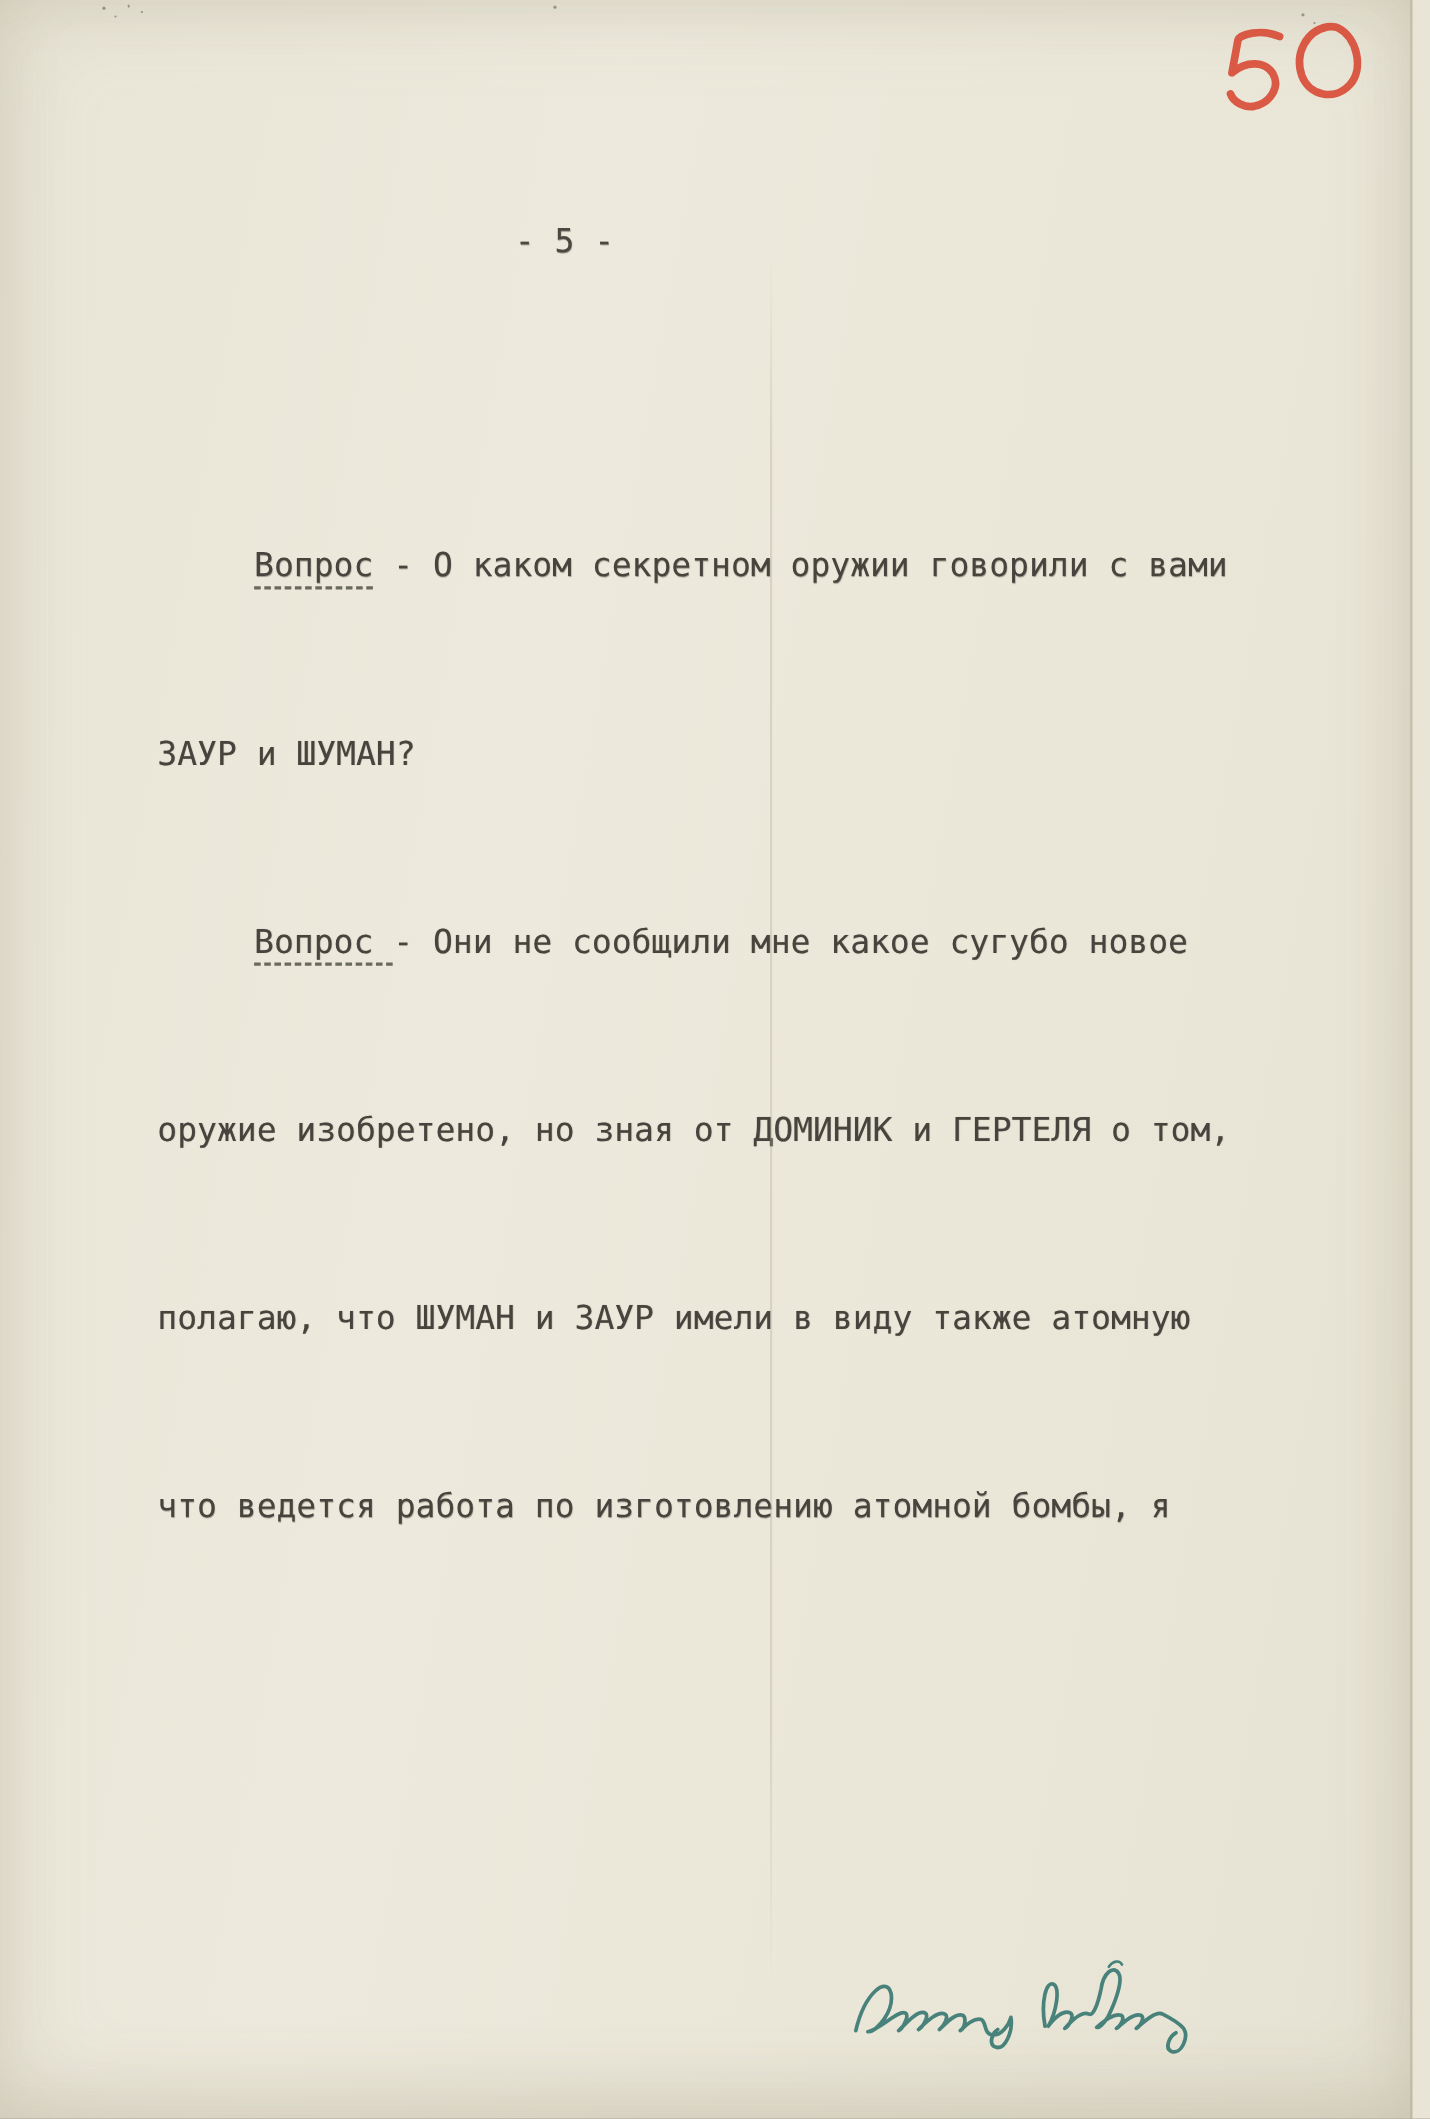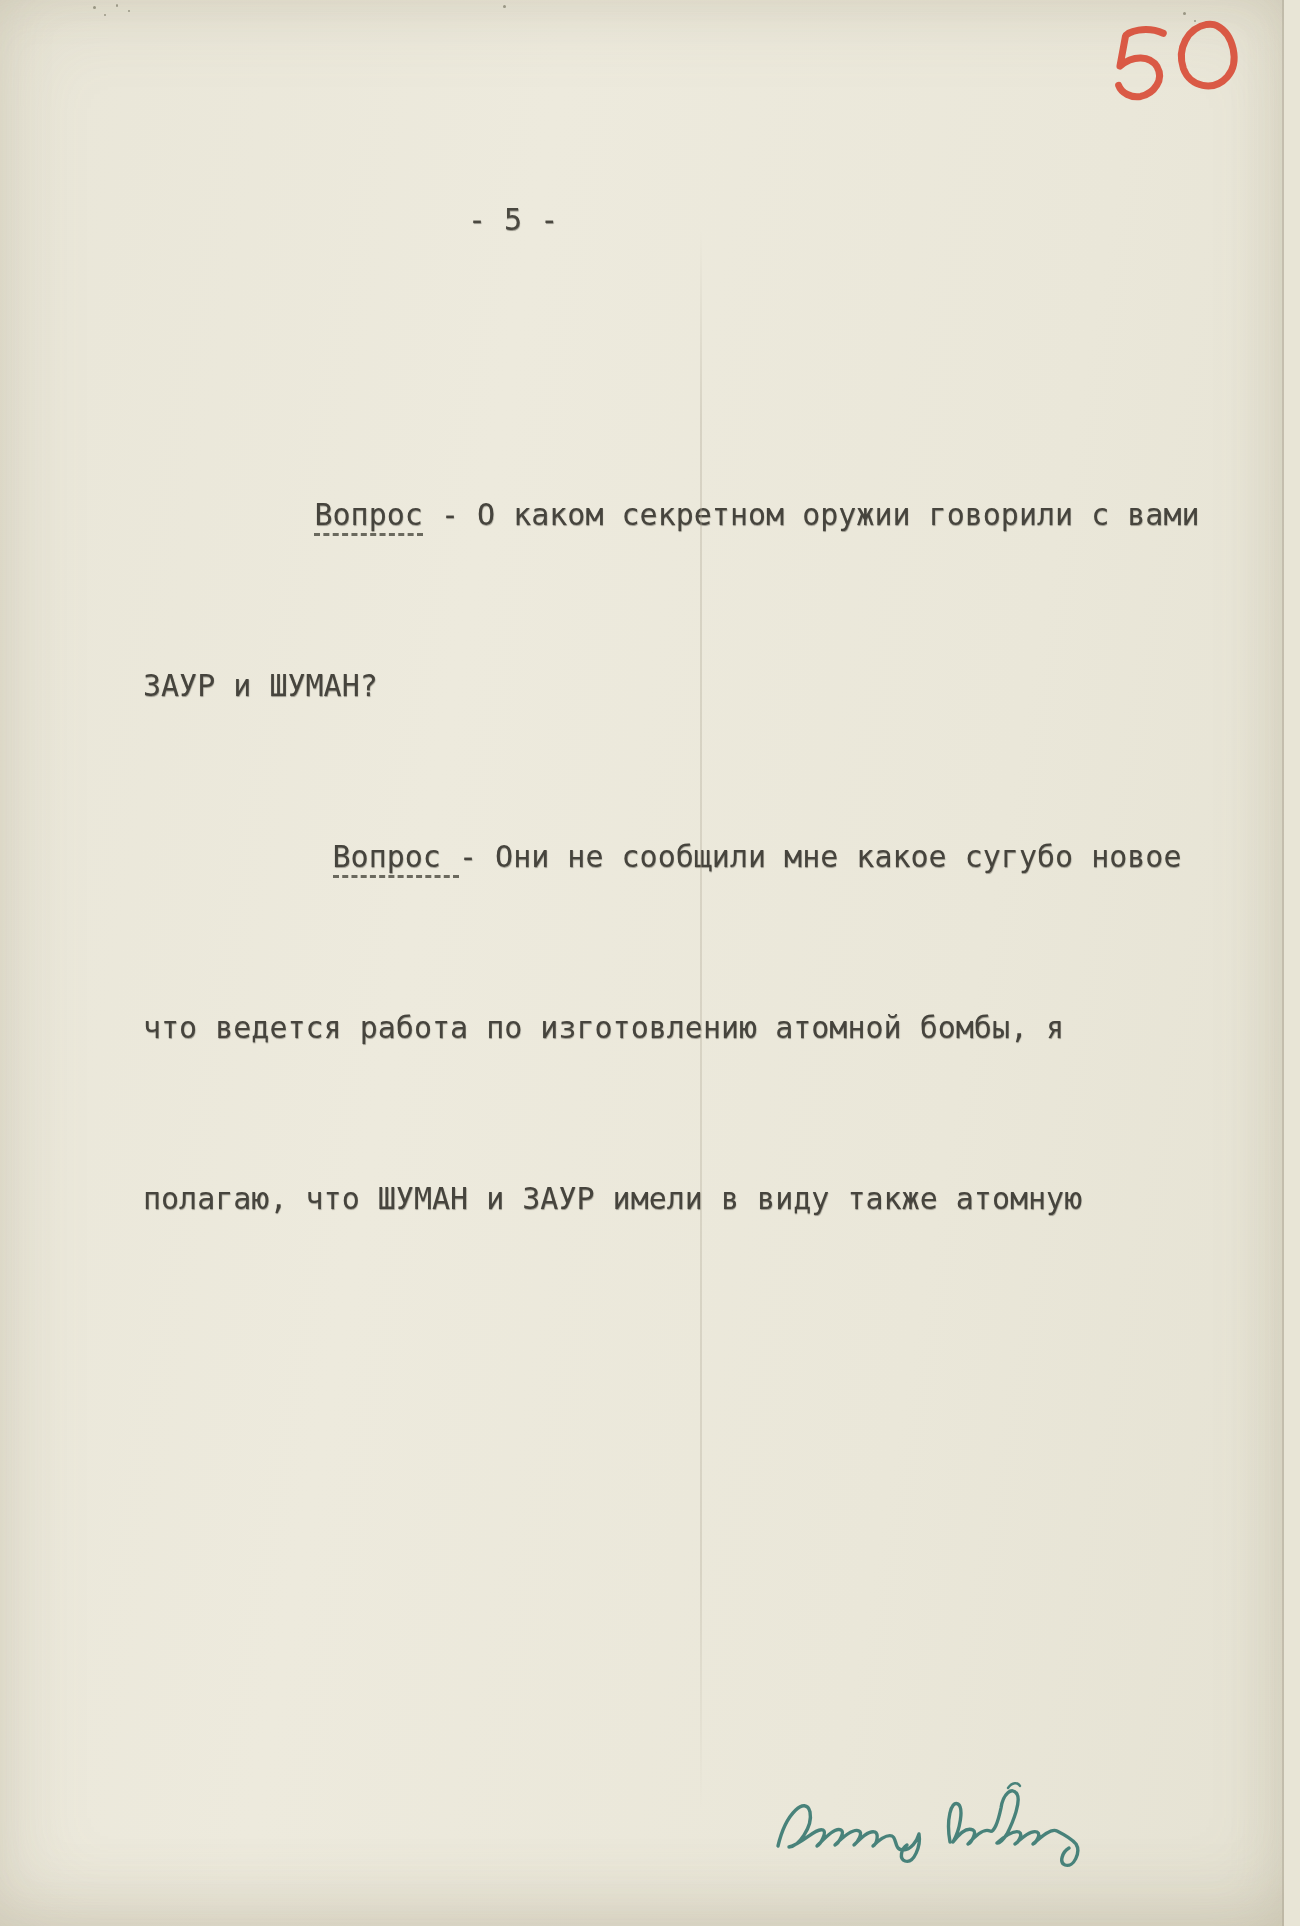--- a/index.html
+++ b/index.html
@@ -24,21 +24,21 @@
     position:absolute;left:468px;top:202px;
     font-size:30px;color:#4a4840;white-space:pre;
     text-shadow:.4px .6px .7px rgba(62,60,52,.5);
   }
   .text-block{
     position:absolute;left:143px;top:372px;width:1140px;
     font-size:30px;line-height:57px;color:#46443d;white-space:pre;
     text-shadow:.4px .6px .8px rgba(62,60,52,.45);
   }
   .line{height:57px;}
-  .ind{padding-left:88px;text-align:center;}
+  .ind{padding-left:88px;}
   .u{border-bottom:3px dashed rgba(74,72,62,.8);padding-bottom:1px;}
   .mark50{position:absolute;left:1104px;top:16px;width:150px;height:96px;transform:rotate(-5deg);}
   .mark50 path{stroke:#d7412c;stroke-width:7;fill:none;stroke-linecap:round;stroke-linejoin:round;opacity:.85;}
   .sig{position:absolute;left:762px;top:1772px;width:440px;height:125px;}
   .sig path{stroke:#3a7a72;stroke-width:3.4;fill:none;stroke-linecap:round;stroke-linejoin:round;opacity:.92;}
   .sig .thin{stroke-width:2.4;}
 </style>
 </head>
 <body>
 
@@ -56,22 +56,23 @@
     <path d="M62 16 C46 7 26 11 24 16 L16 45 C30 35 47 37 53 49 C59 62 48 75 34 77 C25 78 15 72 13 64"></path>
     <path d="M106 11 C87 13 74 32 79 53 C84 72 107 79 122 65 C136 52 132 23 116 13 C113 11 109 11 106 11"></path>
   </svg>
 
   <div class="pnum">- 5 -</div>
 
   <div class="text-block">
     <div class="line ind"><span class="u">Вопрос</span><span> - О каком секретном оружии говорили с вами</span></div>
     <div class="line"><span>ЗАУР и ШУМАН?</span></div>
     <div class="line ind"><span class="u">Вопрос </span><span>- Они не сообщили мне какое сугубо новое</span></div>
+    <div class="line"><span>оружие изобретено, но зная от ДОМИНИК и ГЕРТЕЛЯ о том,</span></div>
+    <div class="line"><span>полагаю, что ШУМАН и ЗАУР имели в виду также атомную</span></div>
     <div class="line"><span>что ведется работа по изготовлению атомной бомбы, я</span></div>
-    <div class="line"><span>полагаю, что ШУМАН и ЗАУР имели в виду также атомную</span></div>
     
     
     
     
     
     
     
     
     
     

